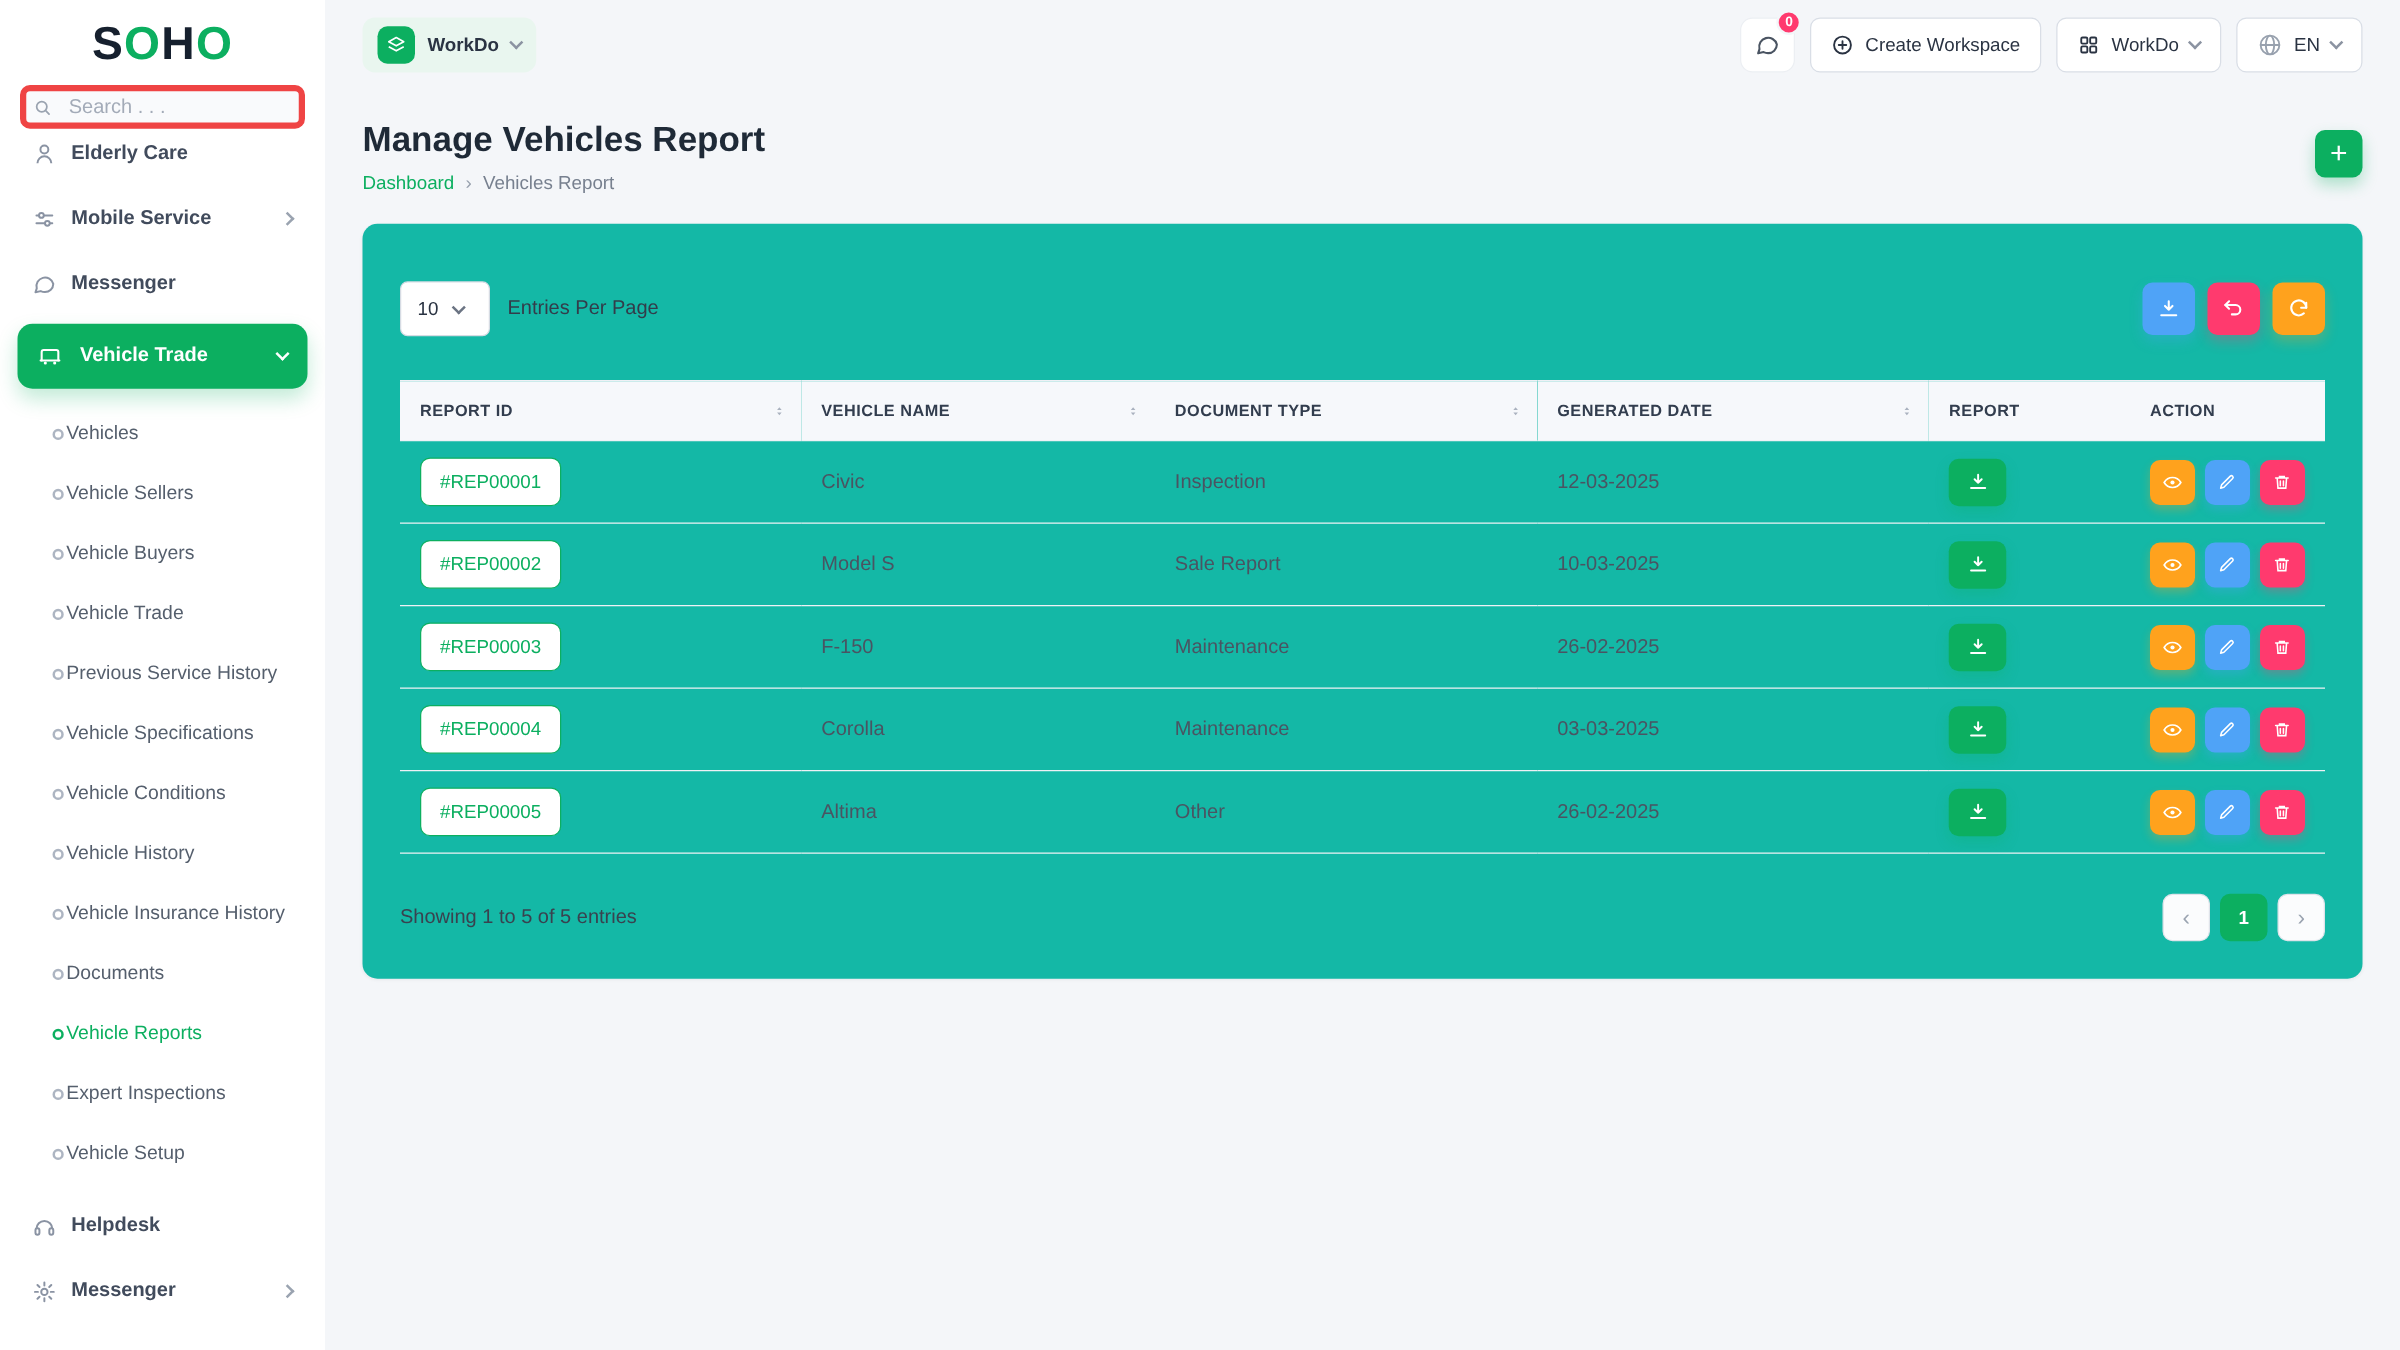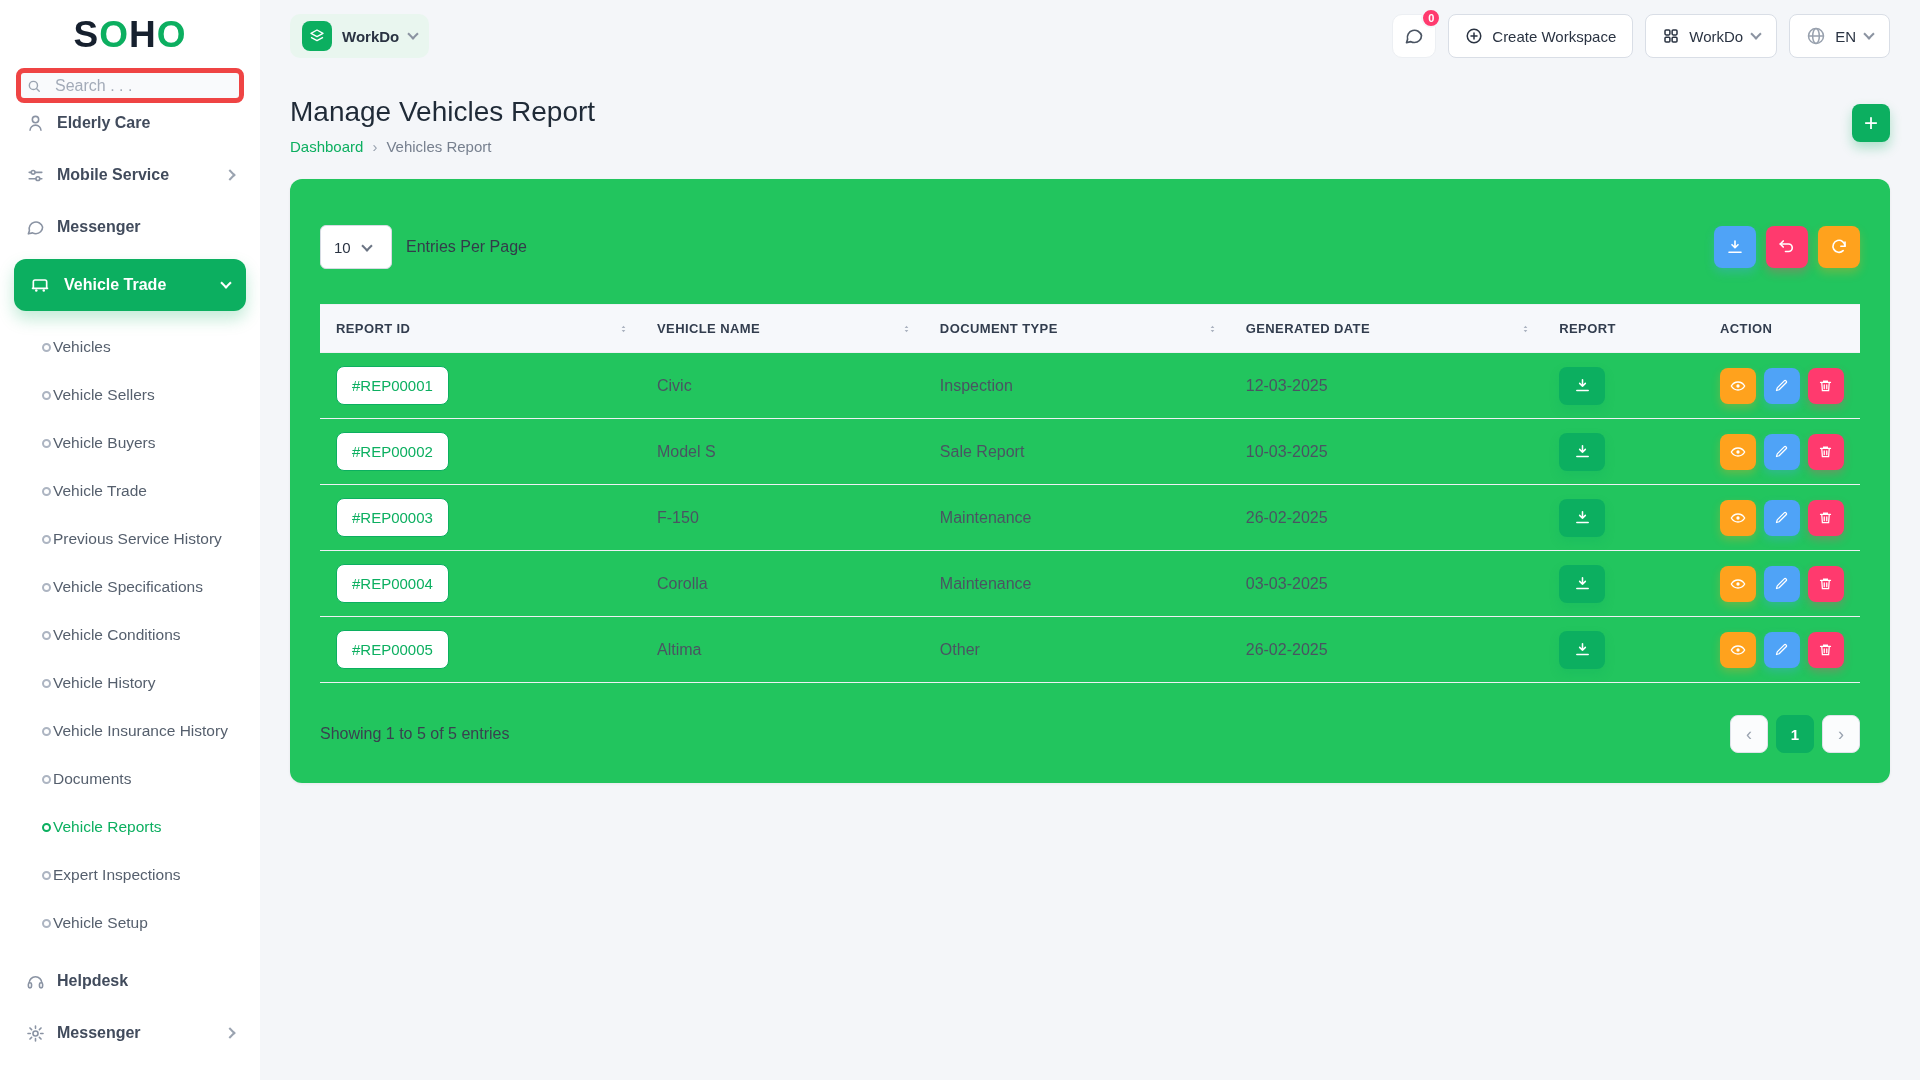--- a/index.html
+++ b/index.html
@@ -46,28 +46,28 @@
   .ws-pill .chev,.hbtn .chev{color:#8b93a1}
   .top-right{display:flex;align-items:center;gap:12px}
   .icon-sq{width:44px;height:44px;background:#fff;border:1px solid #eceff3;border-radius:10px;display:flex;align-items:center;justify-content:center;position:relative;cursor:pointer;color:#4a5462}
   .badge{position:absolute;top:-7px;right:-6px;min-width:20px;height:20px;border-radius:10px;background:var(--danger);color:#fff;font-size:11px;font-weight:700;display:flex;align-items:center;justify-content:center;padding:0 5px;border:2px solid #f4f6f9}
   .hbtn{height:44px;display:flex;align-items:center;gap:9px;background:#fff;border:1px solid #d9dee6;border-radius:8px;padding:0 16px;font-size:15px;color:#2a3342;cursor:pointer}
   .hbtn .gicon{color:#98a1ae}
 
   
   .content{padding:24px 30px 0}
   .page-head{display:flex;align-items:flex-start;justify-content:space-between}
-  .page-title{font-size:28px;font-weight:400;color:#1f2a37}
+  .page-title{font-size:28px;font-weight:700;color:#1f2a37}
   .crumbs{margin-top:10px;font-size:15px;display:flex;align-items:center;gap:9px}
   .crumbs a{color:var(--primary);text-decoration:none;cursor:pointer}
   .crumbs .sep{color:#98a1ae}
   .crumbs .cur{color:#77808f}
   .add-btn{width:38px;height:38px;border:none;border-radius:8px;background:var(--primary);color:#fff;font-size:24px;line-height:1;display:flex;align-items:center;justify-content:center;cursor:pointer;box-shadow:0 6px 12px rgba(12,175,96,.3);margin-top:8px}
 
-  .card{margin-top:24px;background:#22c55e;border-radius:12px;box-shadow:0 1px 3px rgba(16,24,40,.06);padding:46px 30px 30px}
+  .card{margin-top:24px;background:#14b8a6;border-radius:12px;box-shadow:0 1px 3px rgba(16,24,40,.06);padding:46px 30px 30px}
   .toolbar{display:flex;align-items:center;justify-content:space-between}
   .tb-left{display:flex;align-items:center;gap:14px}
   .select-box{height:44px;min-width:72px;border:1px solid var(--border);border-radius:6px;display:flex;align-items:center;gap:12px;padding:0 13px;font-size:15px;color:#2a3342;cursor:pointer;background:#fff}
   .select-box .chev{color:#6b7483;margin-top:-3px}
   .entries-label{font-size:16px;color:#333c4a}
   .tb-right{display:flex;align-items:center;gap:10px}
   .tool-btn{width:42px;height:42px;border:none;border-radius:8px;display:flex;align-items:center;justify-content:center;cursor:pointer;color:#fff}
   .tool-btn.blue{background:var(--info);box-shadow:0 5px 10px rgba(79,163,247,.3)}
   .tool-btn.pink{background:var(--danger);box-shadow:0 5px 10px rgba(255,58,110,.3)}
   .tool-btn.orange{background:var(--warning);box-shadow:0 5px 10px rgba(255,162,29,.3)}

